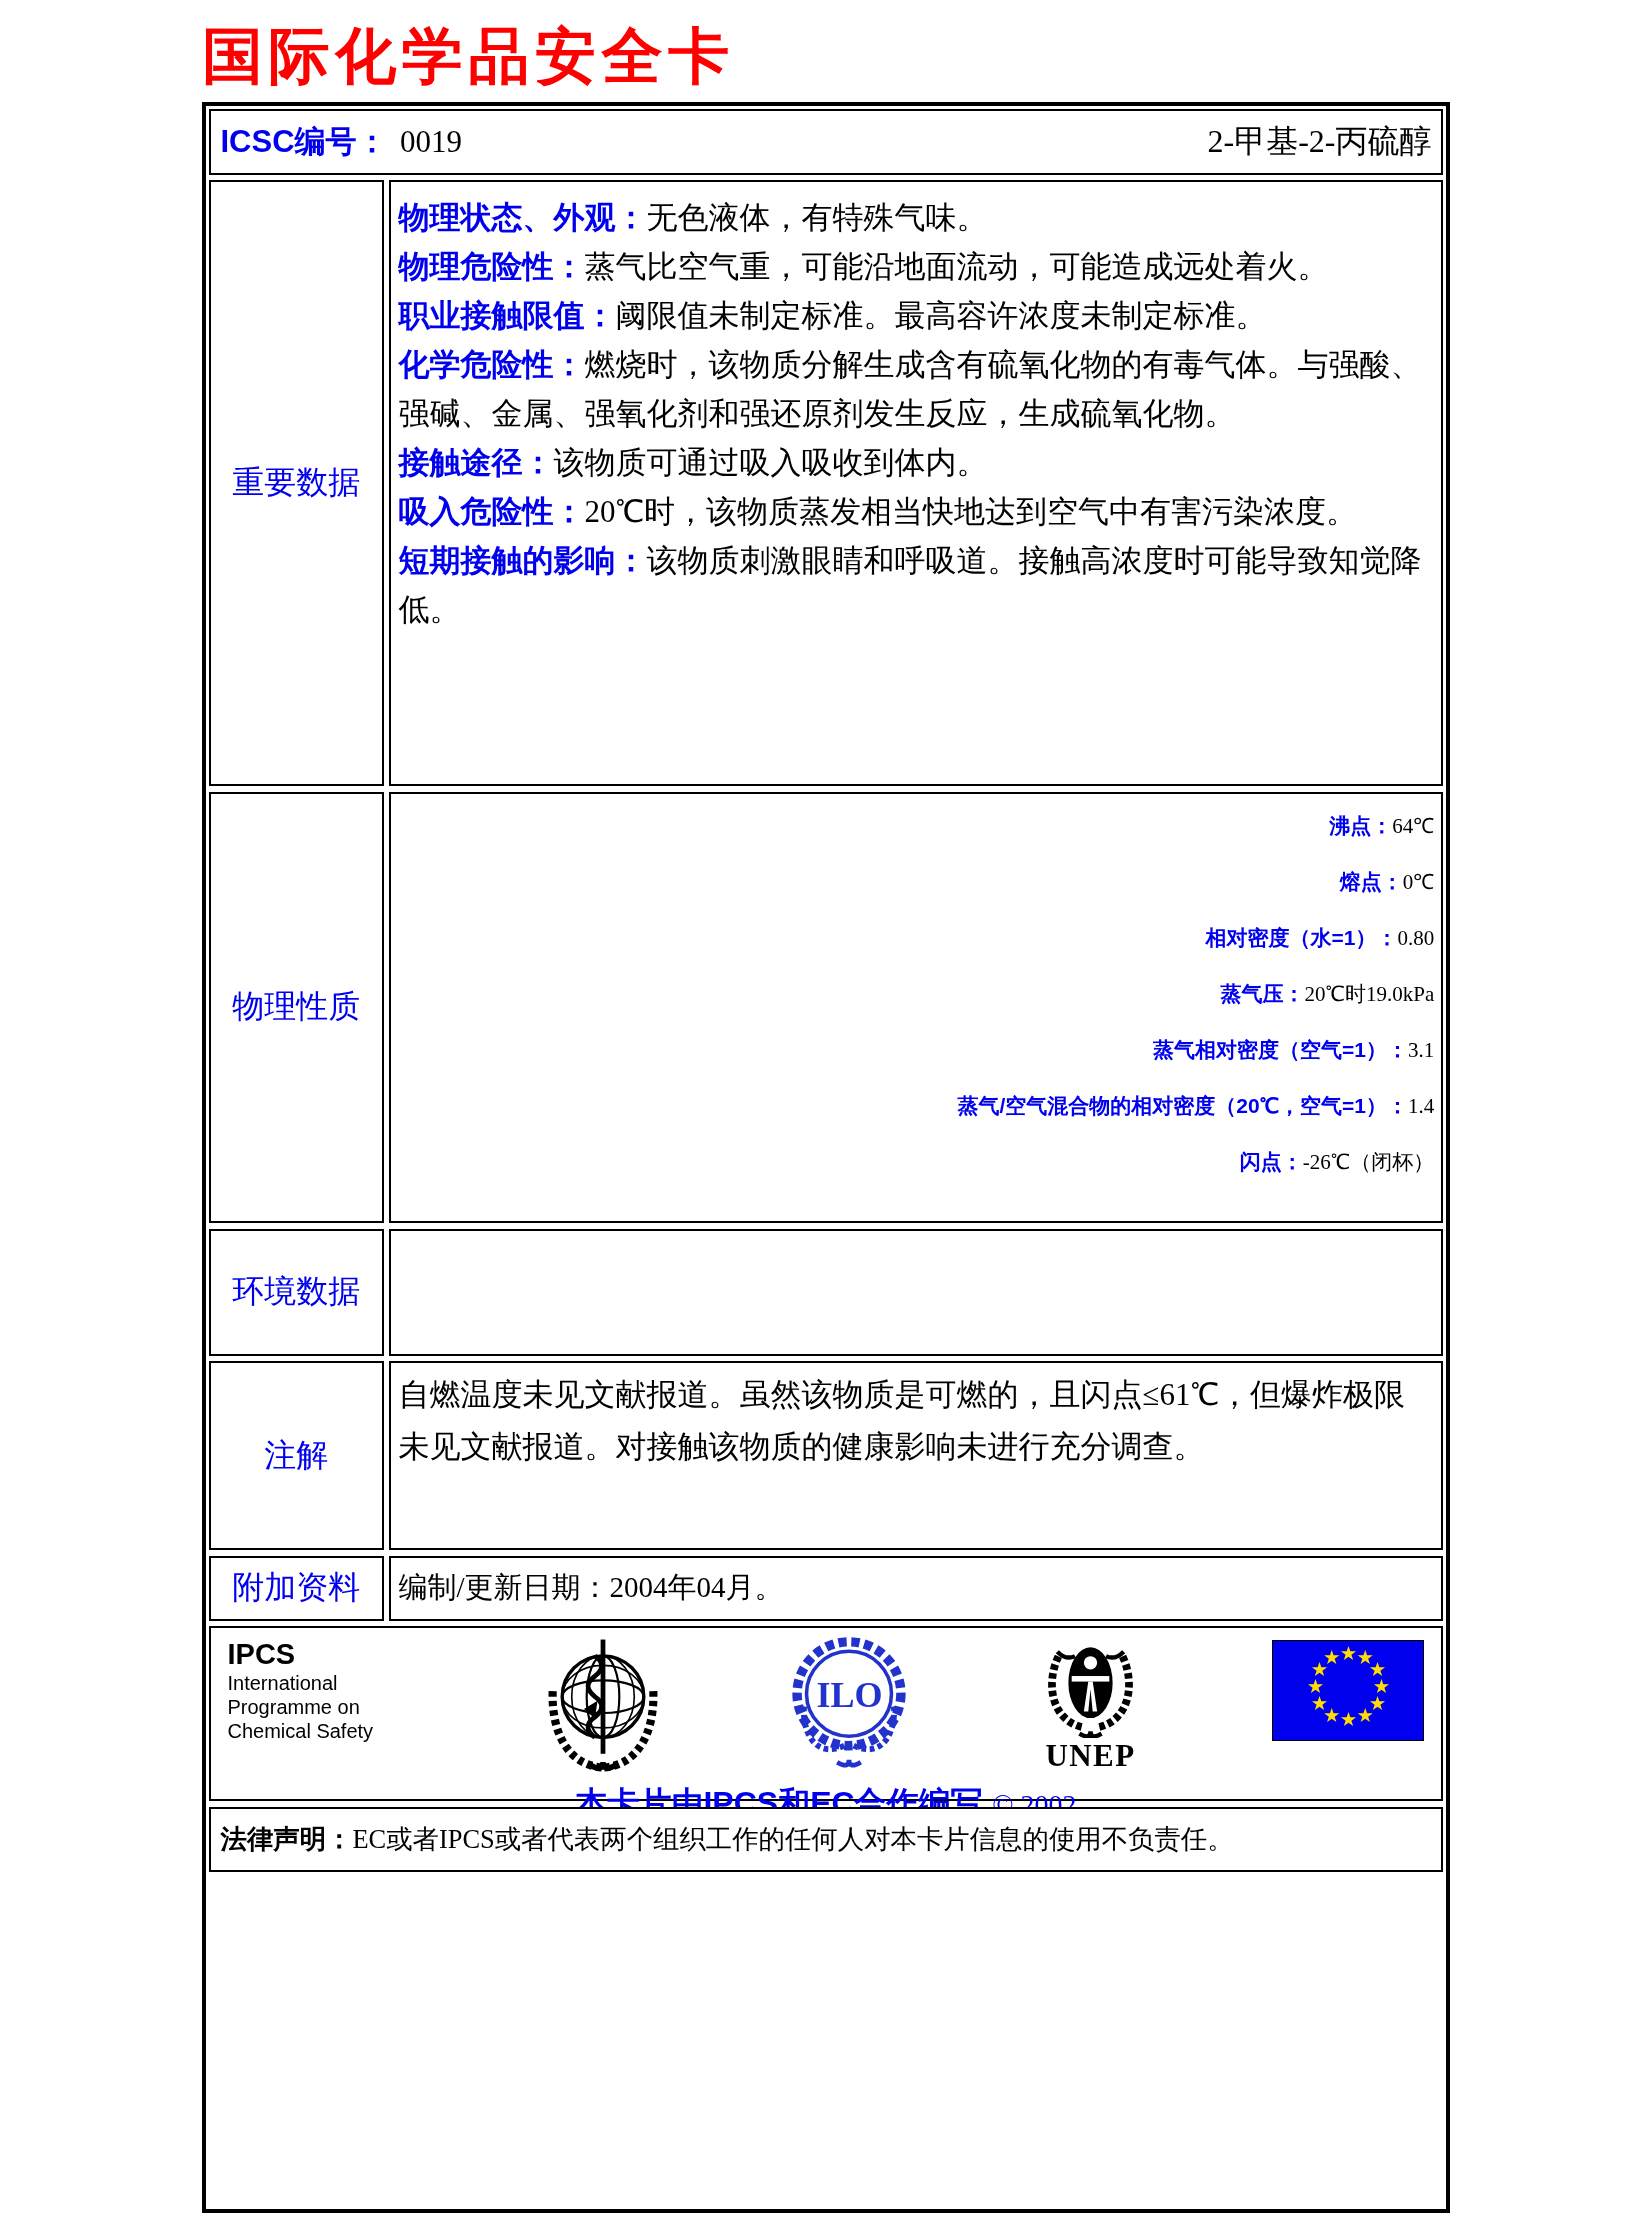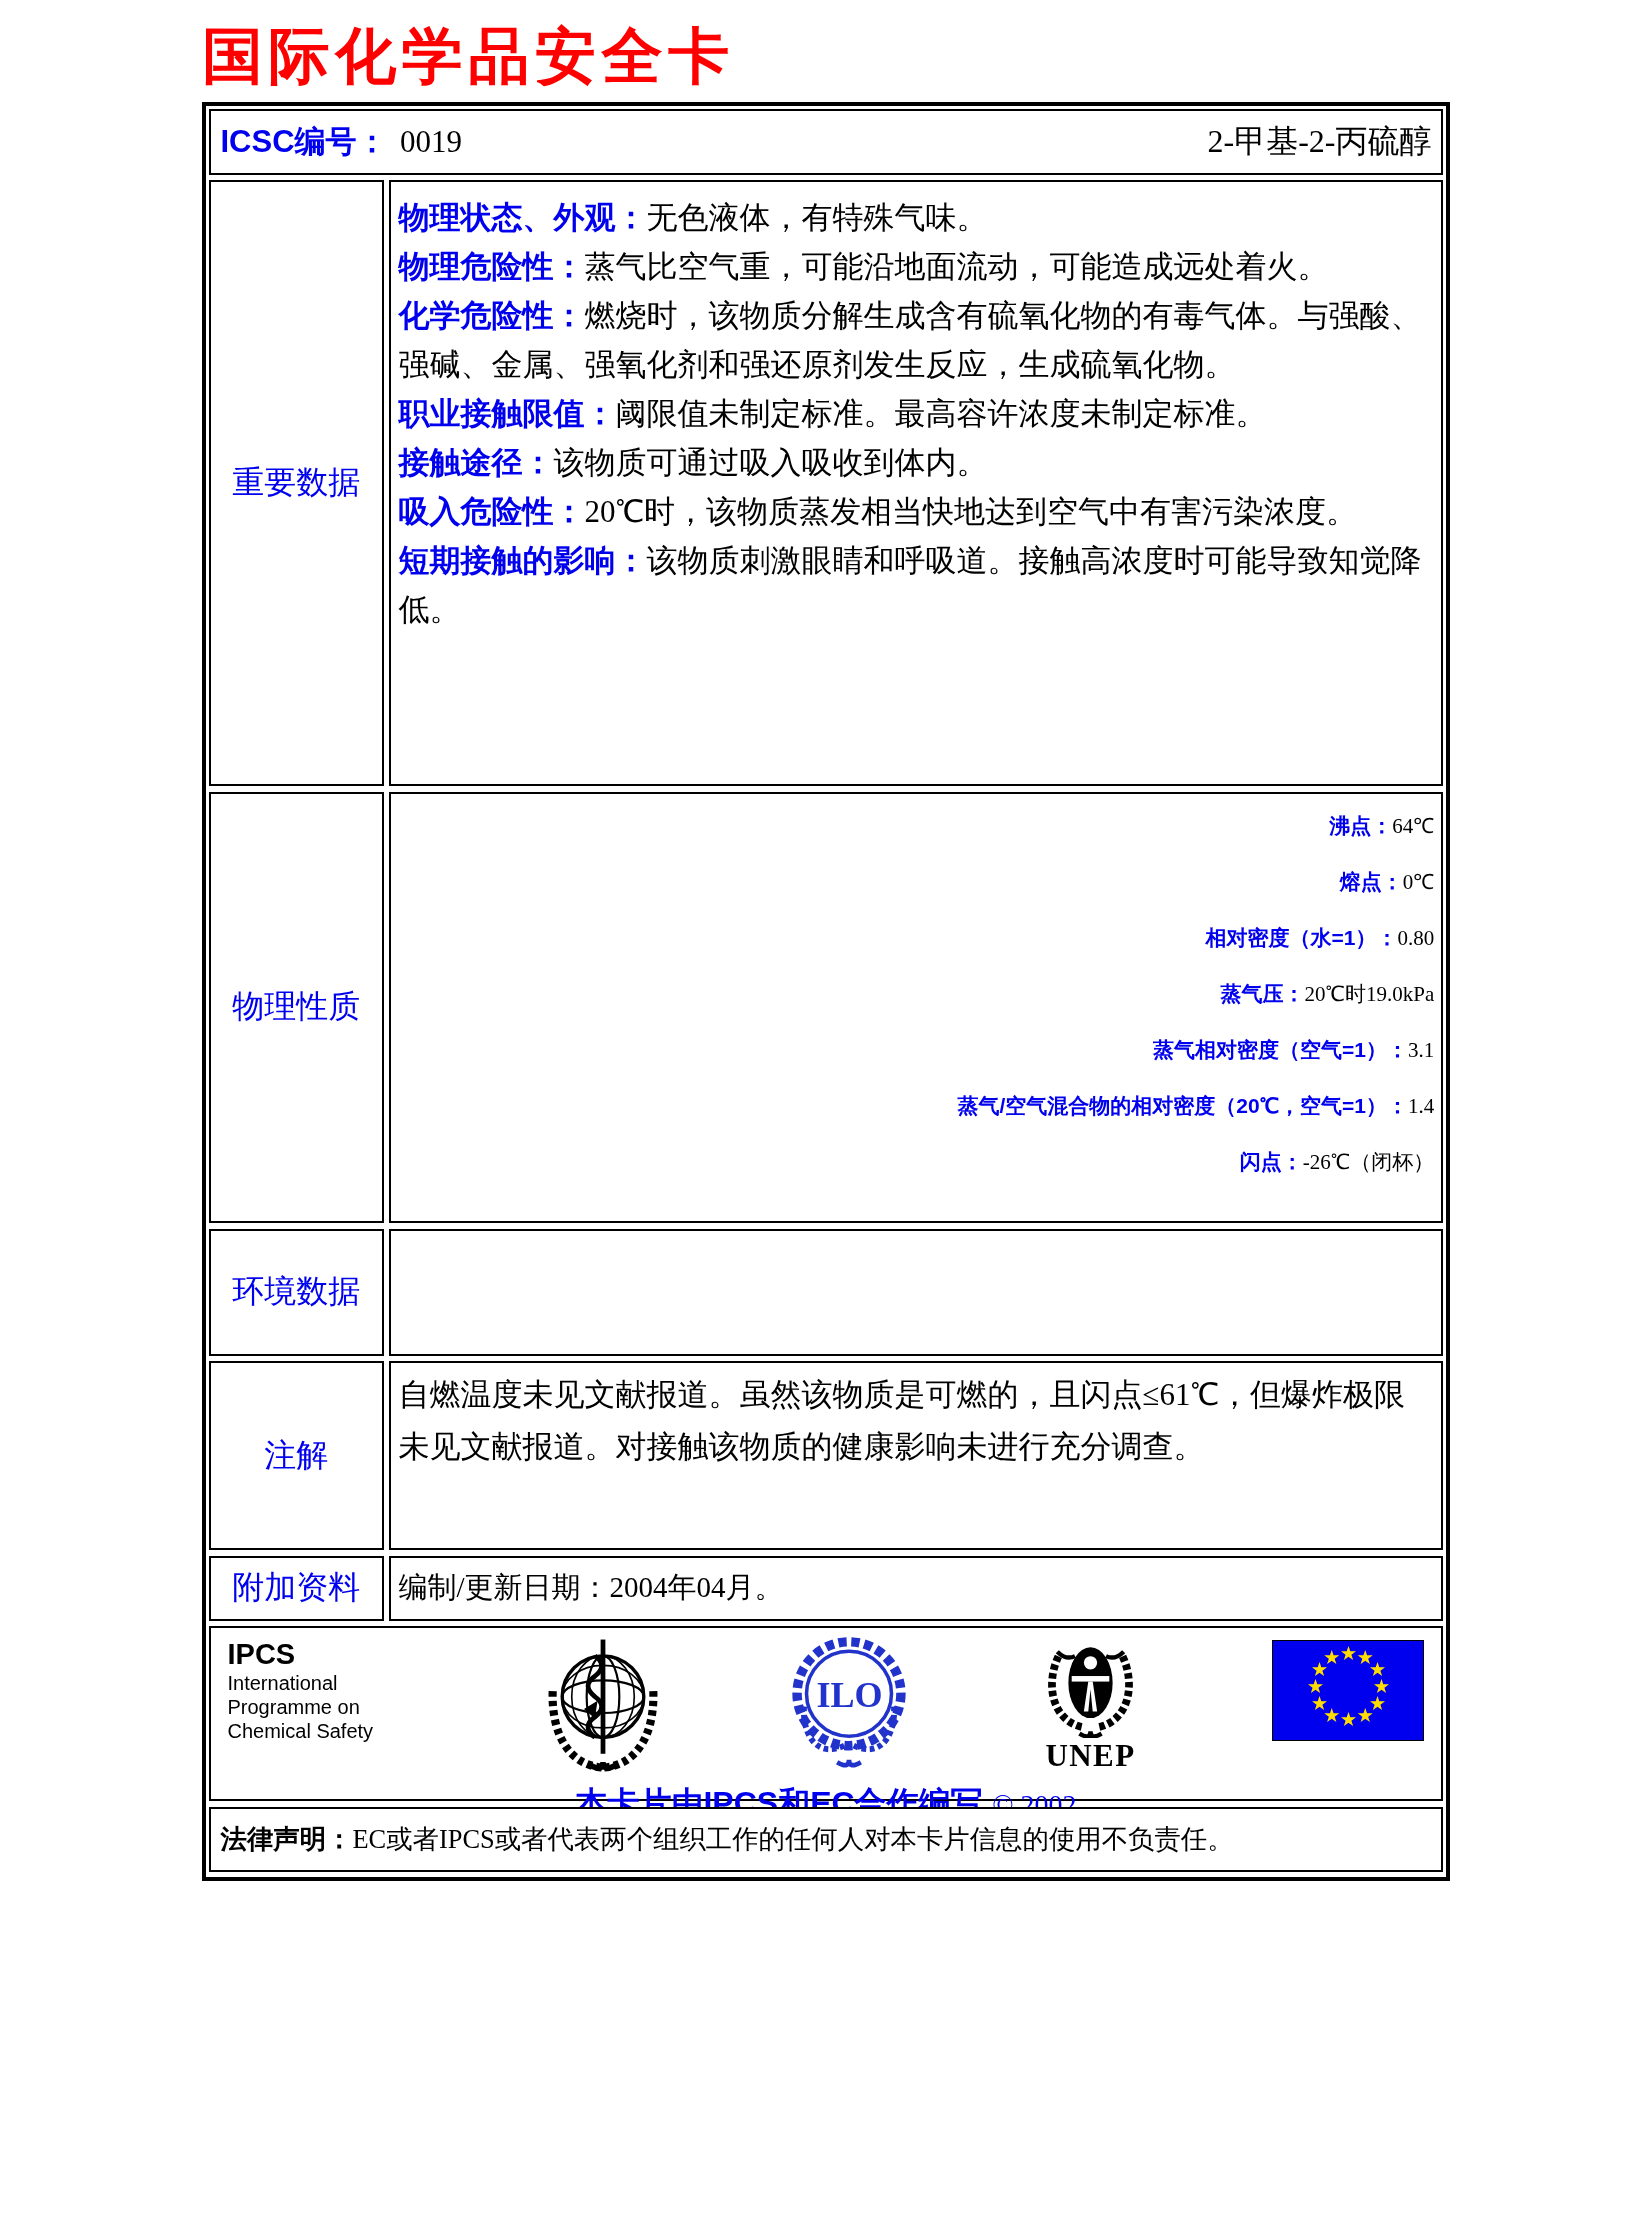--- a/index.html
+++ b/index.html
@@ -2,21 +2,21 @@
 <html style="font-size:11px"><head>
 <meta charset="utf-8">
 <style>
   html,body{margin:0;padding:0;background:#fff;}
   body{width:1650px;height:2216px;position:relative;font-family:"Liberation Serif",serif;color:#000;}
 
   .page-title{position:absolute;left:202px;top:21px;width:1248px;text-align:left;
     font-family:"Liberation Sans",sans-serif;font-weight:bold;font-size:61px;line-height:70px;
     color:#ff0000;letter-spacing:5.6px;}
 
-  .card{position:absolute;left:202px;top:102px;width:1248px;height:1779px;box-sizing:border-box;
+  .card{position:absolute;left:202px;top:102px;width:1248px;height:2111px;box-sizing:border-box;
     border:4.2px solid #000;padding:2.8px;display:flex;flex-direction:column;gap:5.6px;background:#fff;}
 
   .row{display:flex;gap:5.6px;flex:0 0 auto;}
   .box{border:2.1px solid #000;box-sizing:border-box;background:#fff;}
   .label-box{flex:0 0 175px;display:flex;align-items:center;justify-content:center;
     font-family:"Liberation Sans",sans-serif;font-weight:normal;font-size:32px;color:#0000ee;}
   .content-box{flex:1;min-width:0;}
 
   .r-header{height:66px;}
   .r-important{height:606px;}
@@ -81,22 +81,22 @@
       </div>
       <div class="chem-name">2-甲基-2-丙硫醇</div>
     </div>
   </div>
 
   <div class="row r-important">
     <div class="box label-box">重要数据</div>
     <div class="box content-box important-content">
       <div><span class="blabel">物理状态、外观：</span><span>无色液体，有特殊气味。</span></div>
       <div><span class="blabel">物理危险性：</span><span>蒸气比空气重，可能沿地面流动，可能造成远处着火。</span></div>
+      <div><span class="blabel">职业接触限值：</span><span>阈限值未制定标准。最高容许浓度未制定标准。</span></div>
       <div><span class="blabel">化学危险性：</span><span>燃烧时，该物质分解生成含有硫氧化物的有毒气体。与强酸、强碱、金属、强氧化剂和强还原剂发生反应，生成硫氧化物。</span></div>
-      <div><span class="blabel">职业接触限值：</span><span>阈限值未制定标准。最高容许浓度未制定标准。</span></div>
       <div><span class="blabel">接触途径：</span><span>该物质可通过吸入吸收到体内。</span></div>
       <div><span class="blabel">吸入危险性：</span><span>20℃时，该物质蒸发相当快地达到空气中有害污染浓度。</span></div>
       <div><span class="blabel">短期接触的影响：</span><span>该物质刺激眼睛和呼吸道。接触高浓度时可能导致知觉降低。</span></div>
     </div>
   </div>
 
   <div class="row r-physical">
     <div class="box label-box">物理性质</div>
     <div class="box content-box physical-content">
       <div><span class="blabel">沸点：</span><span>64℃</span></div>

